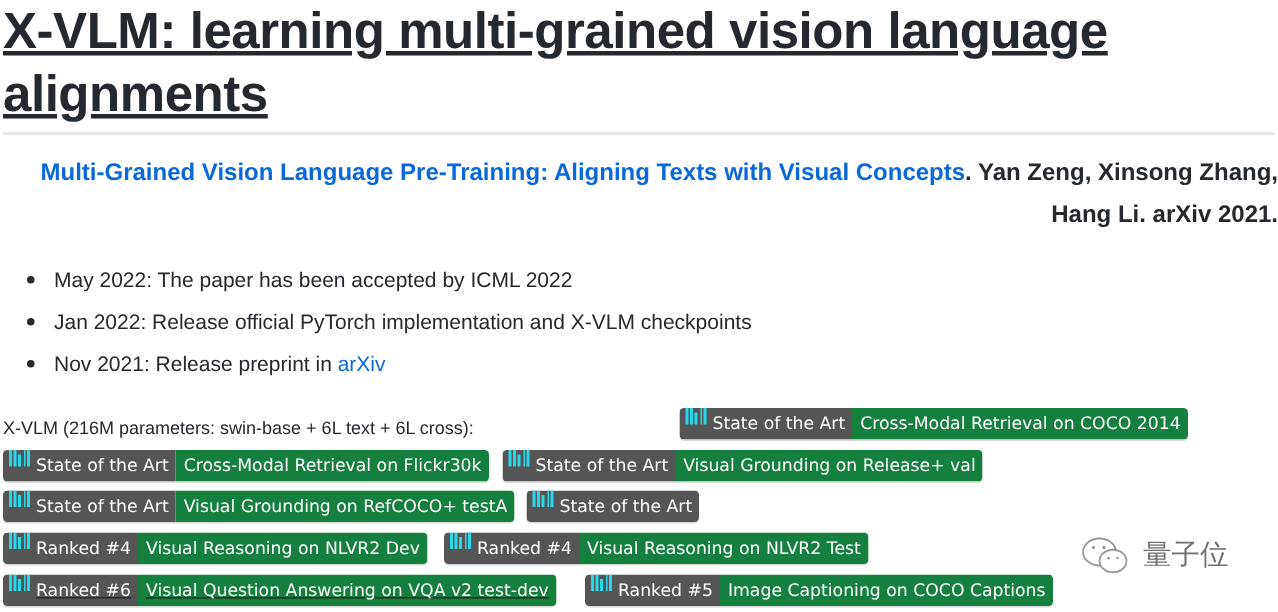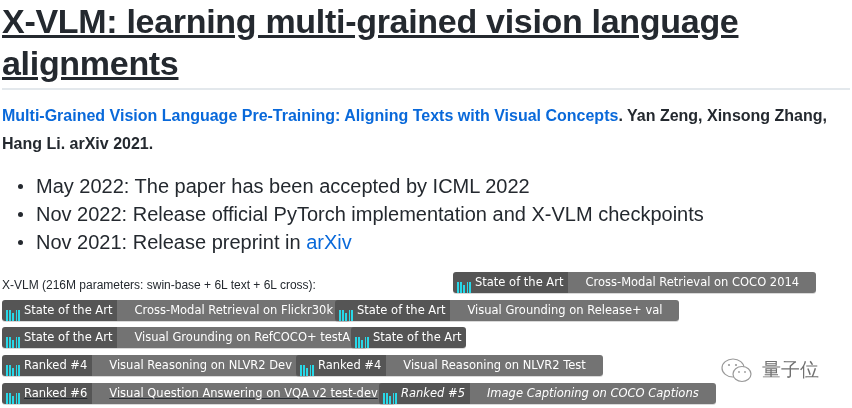--- a/index.html
+++ b/index.html
@@ -11,52 +11,52 @@
       font-size: 34px; font-weight: bold; line-height: 42px; color: #24292f;
       letter-spacing: -0.3px;
       text-decoration: underline;
     }
     .divider {
       position: absolute; left: 2px; top: 88px; width: 848px; height: 2px;
       background: #e3e8ec;
     }
     .citation {
       position: absolute; left: 2px; top: 102px; width: 850px;
-      font-size: 16px; font-weight: bold; line-height: 28px; color: #24292f;
+      font-size: 16px; font-weight: bold; line-height: 28px; color: #24292f; text-align: right;
     }
     .citation a { color: #0969da; text-decoration: none; }
 
     .news {
       position: absolute; left: 14px; top: 172px; width: 700px;
-      list-style: none; font-size: 20px; line-height: 28px; color: #24292f;
+      list-style: none; font-size: 14px; line-height: 28px; color: #24292f;
     }
     .news li { position: relative; padding-left: 22px; }
     .news li .bullet {
       position: absolute; left: 4px; top: 12px; width: 5px; height: 5px; border-radius: 50%;
       background: #24292f;
     }
     .news a { color: #0969da; text-decoration: none; }
 
     .intro {
       position: absolute; left: 2px; top: 275px;
       font-size: 12px; line-height: 20px; color: #24292f;
     }
 
     .badge {
       position: absolute; height: 21px; display: flex; border-radius: 3px; overflow: hidden;
       font-family: "DejaVu Sans", sans-serif; font-size: 11.5px; line-height: 21px;
       box-shadow: 0 1px 0 rgba(0,0,0,0.15);
       cursor: pointer;
     }
     .badge .left {
-      background: #555555; color: #ffffff; display: flex; align-items: flex-end;
+      background: #555555; color: #ffffff; display: flex; align-items: flex-start;
       padding: 0 5px 0 4px; white-space: nowrap;
     }
     .badge .right {
-      background: #737373; color: #ffffff; padding: 0 17px; white-space: nowrap;
+      background: #15803d; color: #ffffff; padding: 0 5px; white-space: nowrap;
     }
     .badge .icon {
       width: 14px; height: 11px; margin-right: 4px; display: inline-flex;
       align-items: stretch; justify-content: space-between; border-left: 2px solid #28d8e8; border-right: 2px solid #28d8e8;
       padding: 0 1px;
     }
     .badge .icon i { display: block; width: 1.5px; background: #28d8e8; }
     .badge .icon i.s { margin-top: 3px; }
 
     .watermark {
@@ -68,21 +68,21 @@
 </head>
 <body>
 
 <h1 class="title">X-VLM: learning multi-grained vision language alignments</h1>
 <div class="divider"></div>
 
 <p class="citation"><a href="#">Multi-Grained Vision Language Pre-Training: Aligning Texts with Visual Concepts</a><span>. Yan Zeng, Xinsong Zhang, Hang Li. arXiv 2021.</span></p>
 
 <ul class="news">
   <li><span class="bullet"></span><span>May 2022: The paper has been accepted by ICML 2022</span></li>
-  <li><span class="bullet"></span><span>Nov 2022: Release official PyTorch implementation and X-VLM checkpoints</span></li>
+  <li><span class="bullet"></span><span>Jan 2022: Release official PyTorch implementation and X-VLM checkpoints</span></li>
   <li><span class="bullet"></span><span>Nov 2021: Release preprint in </span><a href="#">arXiv</a></li>
 </ul>
 
 <div class="intro">X-VLM (216M parameters: swin-base + 6L text + 6L cross):</div>
 
 <a class="badge" style="left:453px; top:272px;">
   <span class="left">
       <span class="icon">
         <i></i>
         <i class="s"></i>
@@ -165,21 +165,21 @@
   <span class="left">
       <span class="icon">
         <i></i>
         <i class="s"></i>
         <i></i>
       </span>
       <span>Ranked #6</span>
     </span>
   <span class="right">Visual Question Answering on VQA v2 test-dev</span>
 </a>
-<a class="badge" style="left:379px; top:383px;font-style:italic;">
+<a class="badge" style="left:390px; top:383px;">
   <span class="left">
       <span class="icon">
         <i></i>
         <i class="s"></i>
         <i></i>
       </span>
       <span>Ranked #5</span>
     </span>
   <span class="right">Image Captioning on COCO Captions</span>
 </a>

